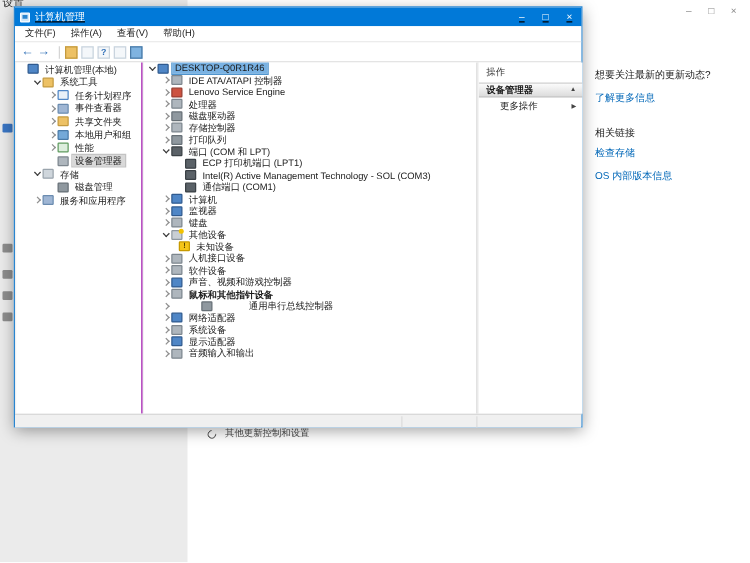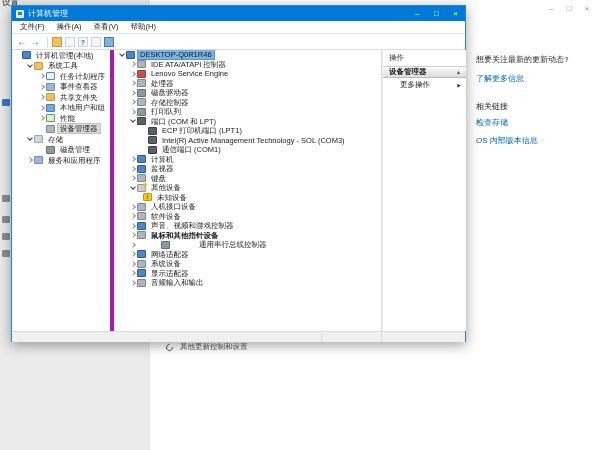--- a/index.html
+++ b/index.html
@@ -14,38 +14,38 @@
   .bg-nav-icon{position:absolute;left:2px;width:8px;height:7px;background:#6d6d6d;opacity:.75;border-radius:1px;}
   .bg-nav-icon.sel{background:#3a76c4;opacity:1;}
   .bg-text{position:absolute;left:476px;font-size:8px;color:#1a1a1a;white-space:nowrap;}
   .bg-link{color:#0067b8;}
   .bg-bottom-row{position:absolute;left:166px;top:342px;display:flex;align-items:center;}
   .refresh-glyph{width:7px;height:7px;border:1px solid #5f5f5f;border-radius:50%;border-top-color:transparent;transform:rotate(40deg);margin-right:7px;}
   .bg-bottom-label{font-size:7.5px;color:#4a4a4a;white-space:nowrap;}
 
   
   #cmwin{position:absolute;left:11px;top:5px;width:455px;height:337px;background:#fff;border:1px solid #2a85cf;box-shadow:0 3px 12px rgba(0,0,0,.38);}
-  .titlebar{position:absolute;left:0;top:0;width:100%;height:15px;background:#0179d8;display:flex;align-items:center;}
+  .titlebar{position:absolute;left:0;top:0;width:100%;height:15px;background:#0179d8;display:flex;align-items:center;text-decoration:underline;}
   .t-icon{width:8px;height:8px;margin:0 4px 0 4px;background:#cfe6f8;border:1px solid #fff;border-radius:1px;position:relative;}
   .t-icon::after{content:"";position:absolute;left:1px;top:1px;width:4px;height:3px;background:#2a85cf;}
   .t-text{font-size:8px;color:#fff;white-space:nowrap;}
   .t-controls{margin-left:auto;display:flex;height:100%;}
   .t-controls span{width:19px;height:100%;display:flex;align-items:center;justify-content:center;font-size:8px;color:#fff;}
   .menubar{position:absolute;left:0;top:15px;width:100%;height:13px;background:#fff;border-bottom:1px solid #e6e6e6;display:flex;align-items:center;padding-left:2px;}
   .menubar span{font-size:7.5px;color:#222;padding:0 6px;white-space:nowrap;}
   .toolbar{position:absolute;left:0;top:28px;width:100%;height:16px;background:#fff;border-bottom:1px solid #dcdcdc;display:flex;align-items:center;padding-left:5px;}
   .tb-arrow{font-size:10px;color:#2b6cb5;line-height:10px;margin-right:3px;}
   .tb-sep{width:1px;height:10px;background:#d5d5d5;margin:0 4px;}
   .tbi{width:10px;height:10px;border:1px solid #c9d4de;background:#f4f7fa;margin-right:3px;font-size:7px;color:#2b6cb5;text-align:center;line-height:9px;font-weight:bold;}
   .tbi.folder{background:#edc164;border-color:#c49a3f;}
   .tbi.monitor{background:#7fb3e0;border-color:#4a7ba8;}
 
   .content{position:absolute;left:0;top:44px;width:100%;height:281px;background:#f0f0f0;}
   .pane{position:absolute;top:0;height:281px;background:#fff;overflow:hidden;}
-  #pane-left{left:1px;width:101px;border-right:4px solid #a21caf;}
+  #pane-left{left:1px;width:101px;border-right:1px solid #a21caf;}
   #pane-mid{left:103px;width:267px;border-right:1px solid #d9d9d9;}
   #pane-actions{left:371px;width:83px;}
 
   .trow{display:flex;align-items:center;}
   .exp{width:8px;flex:0 0 8px;display:flex;align-items:center;justify-content:center;}
   .exp.closed::before{content:"";width:3px;height:3px;border-right:1px solid #8f8f8f;border-top:1px solid #8f8f8f;transform:rotate(45deg);}
   .exp.open::before{content:"";width:3px;height:3px;border-right:1px solid #3b3b3b;border-bottom:1px solid #3b3b3b;transform:rotate(45deg);margin-top:-2px;}
   .ti{width:9px;height:8px;flex:0 0 9px;margin-right:3px;border-radius:1px;position:relative;}
   .tlabel{font-size:7.5px;color:#1a1a1a;white-space:nowrap;padding:0 2px;line-height:9px;}
   .sel-active{background:#79b2e3;outline:1px solid #4f94cd;}

